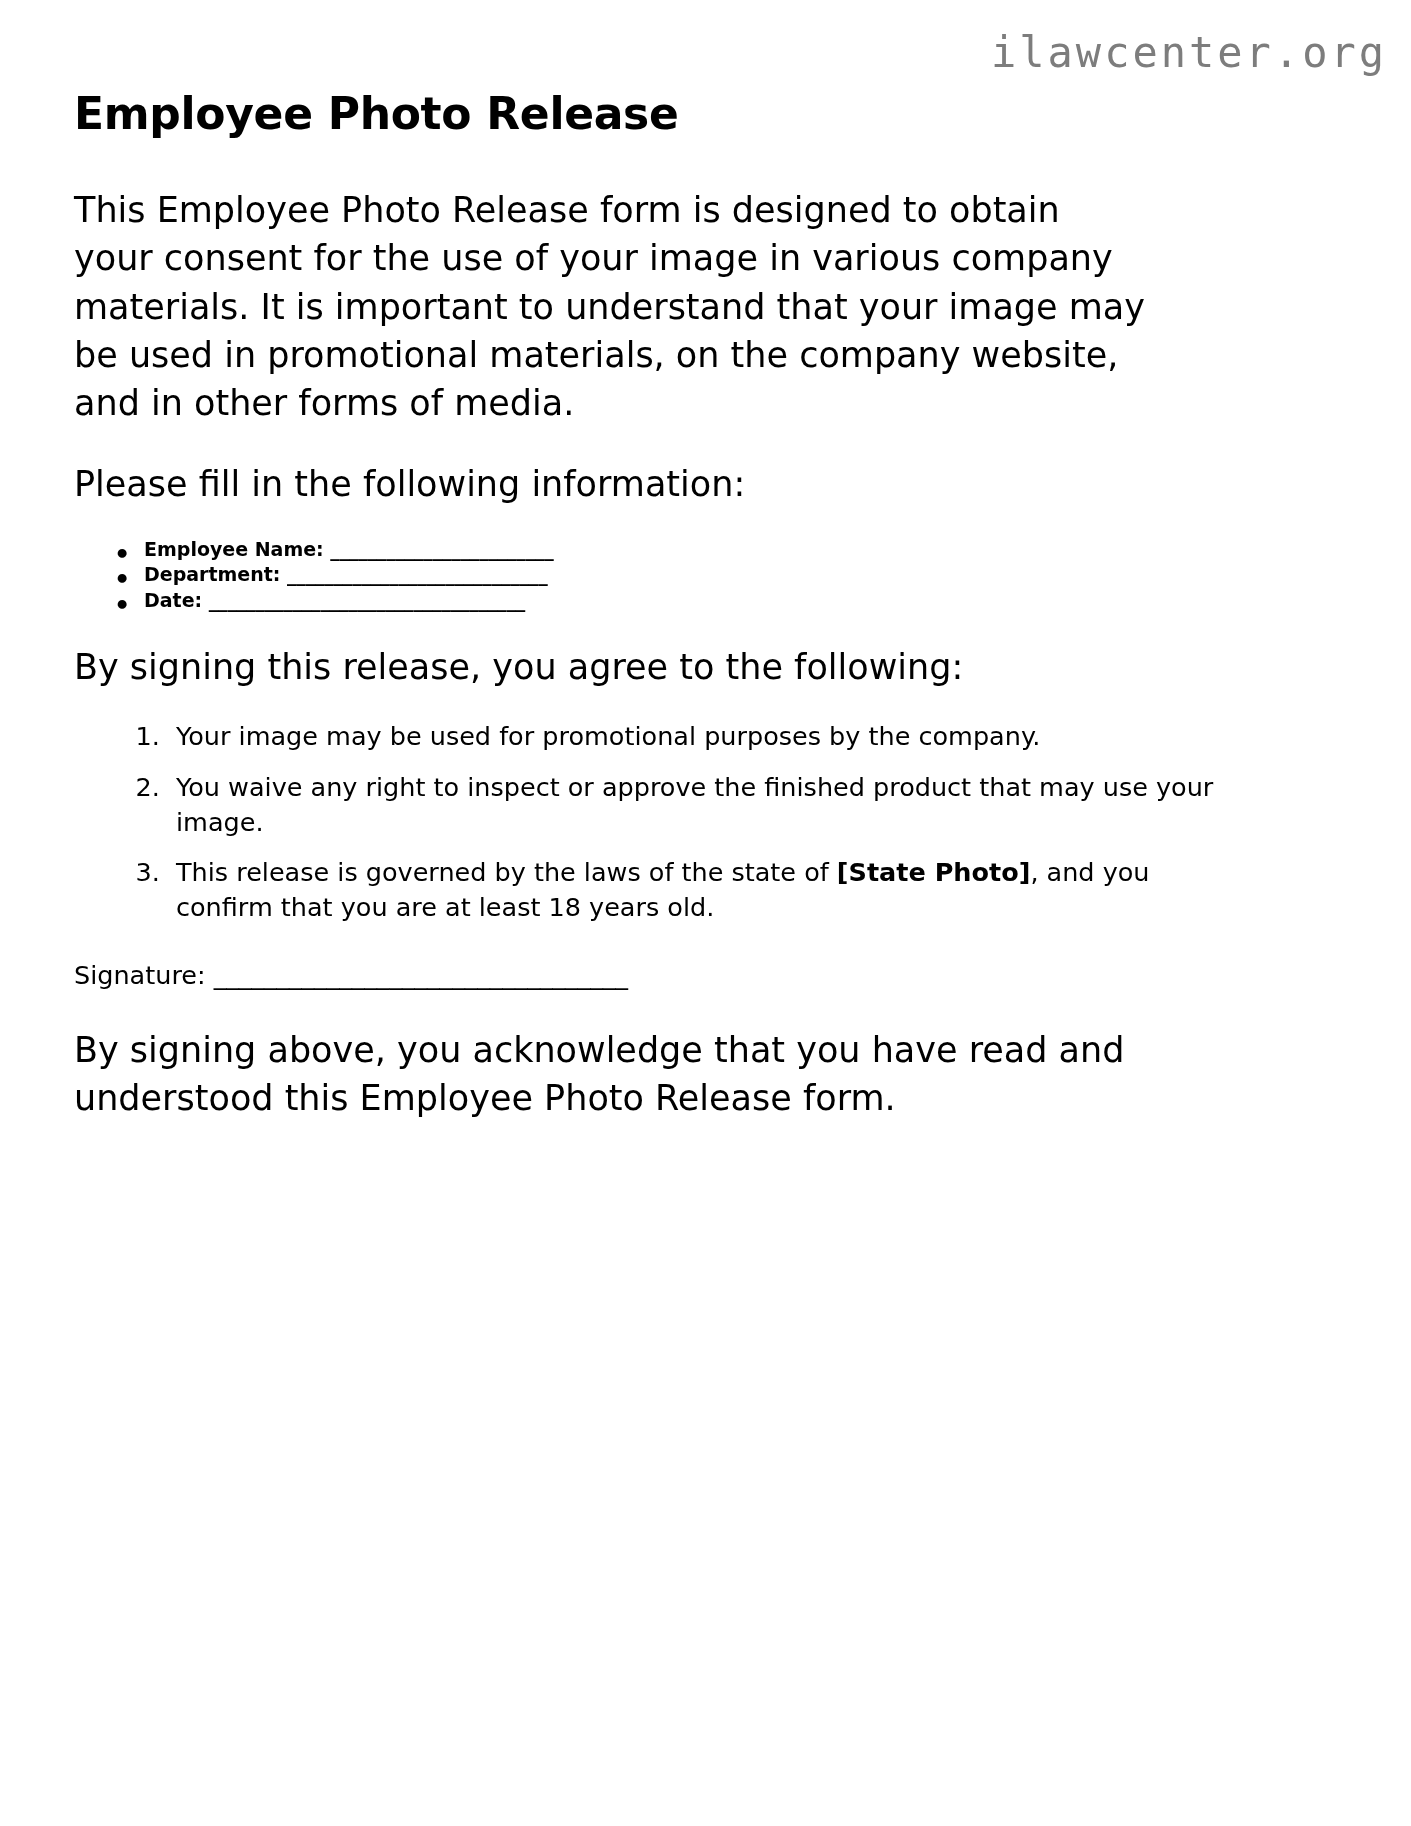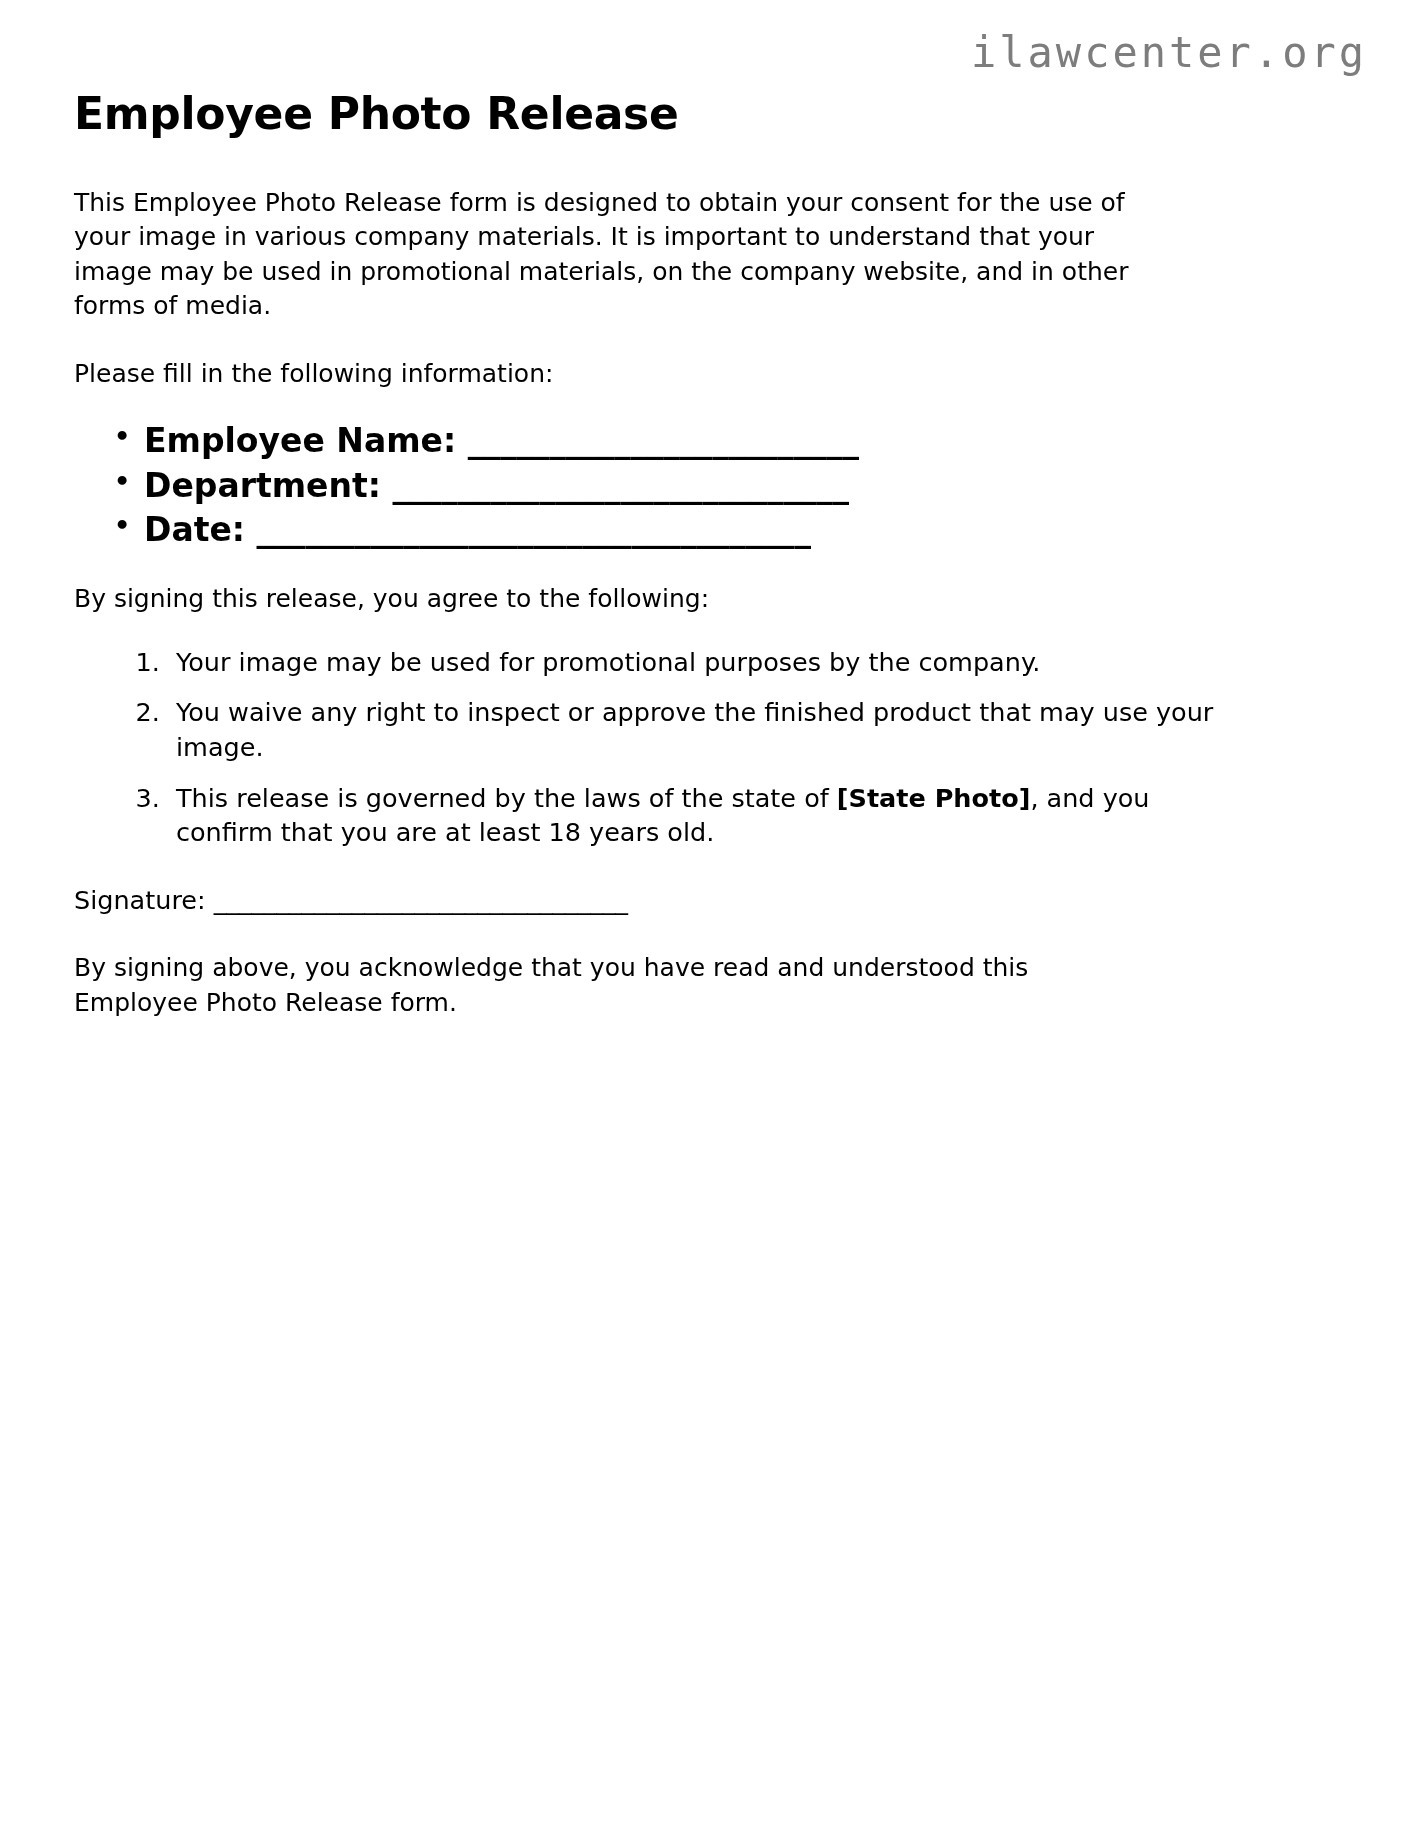--- a/index.html
+++ b/index.html
@@ -14,21 +14,21 @@
     height: 1826px;
     background: #ffffff;
     overflow: hidden;
     font-family: "DejaVu Sans", sans-serif;
     color: #000000;
     box-sizing: border-box;
   }
   .watermark {
     position: absolute;
     top: 32px;
-    right: 44px;
+    right: 24px;
     font-family: "DejaVu Sans Mono", monospace;
     font-size: 42px;
     letter-spacing: 3px;
     color: #7d7d7d;
     white-space: nowrap;
     line-height: 1;
   }
   .content {
     position: absolute;
     left: 74px;
@@ -38,37 +38,37 @@
   .doc-title {
     font-family: "DejaVu Sans", sans-serif;
     font-weight: bold;
     font-size: 44px;
     line-height: 1.18;
     letter-spacing: -0.3px;
     margin: 0 0 46px 0;
     color: #000000;
   }
   .para {
-    font-size: 25px;
+    font-size: 35px;
     line-height: 1.38;
     margin: 0 0 33px 0;
     max-width: 1075px;
     color: #000000;
   }
   .para.tight {
     margin-bottom: 28px;
   }
   ul.fill-list {
     list-style: none;
     margin: 0 0 30px 0;
     padding: 0 0 0 36px;
   }
   ul.fill-list li {
     position: relative;
-    font-size: 33px;
+    font-size: 19px;
     line-height: 1.34;
     font-weight: bold;
     padding-left: 34px;
     white-space: nowrap;
     color: #000000;
   }
   ul.fill-list li::before {
     content: "\2022";
     position: absolute;
     left: 4px;

